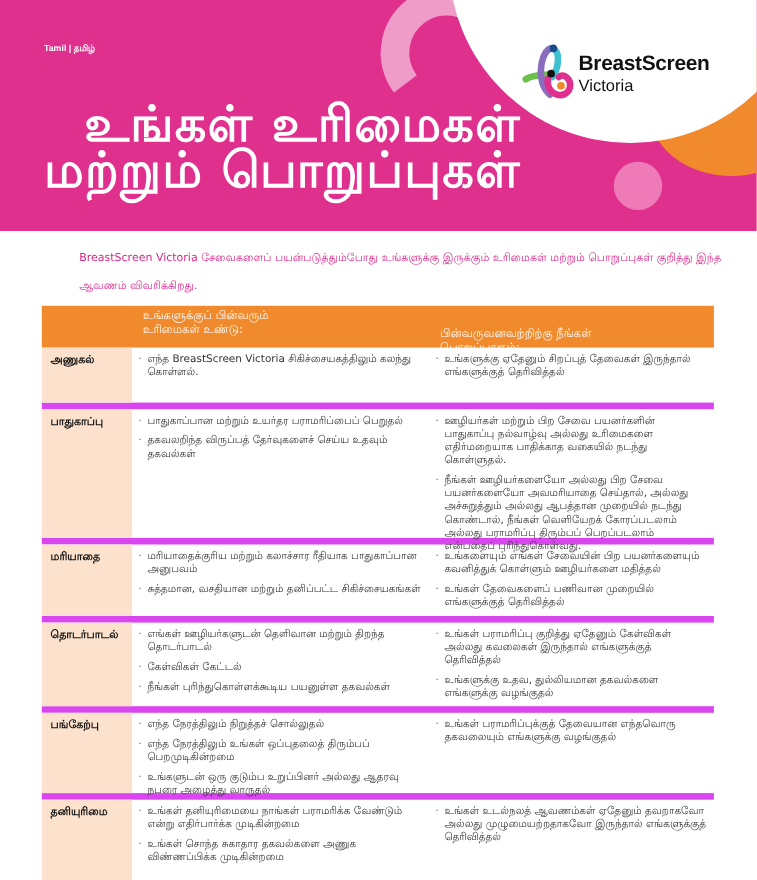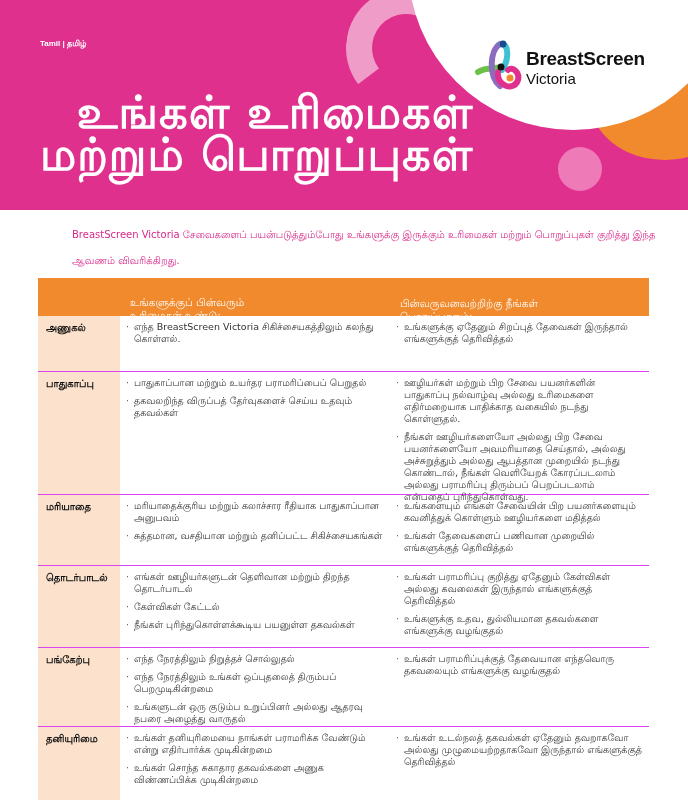--- a/index.html
+++ b/index.html
@@ -18,23 +18,23 @@
   .logo { position: absolute; left: 474px; top: 36px; width: 180px; height: 60px; }
   .logo-mark { position: absolute; left: 0; top: 0; width: 56px; height: 60px; }
   .logo-text1 { position: absolute; left: 52px; top: 12px; font-family: "Liberation Sans", sans-serif; font-size: 19px; font-weight: bold; color: #111; letter-spacing: -0.3px; }
   .logo-text2 { position: absolute; left: 52px; top: 34px; font-family: Liberation Sans, sans-serif; font-size: 15px; color: #111; }
 
   .intro { position: absolute; left: 40px; top: 222px; width: 620px; font-size: 10px; line-height: 26px; color: #d8288a; margin-left: 32px; }
 
   .table { position: absolute; left: 38px; top: 278px; width: 611px; }
   .thead { display: flex; background: #f08a2c; height: 38px; }
   .thead .c0 { width: 82px; }
-  .thead .c1 { width: 270px; padding: 18px 0 0 10px; font-size: 10.5px; line-height: 13px; color: #fff; }
+  .thead .c1 { width: 270px; padding: 3px 0 0 10px; font-size: 10.5px; line-height: 13px; color: #fff; }
   .thead .c2 { width: 259px; padding: 19px 0 0 10px; font-size: 10.5px; line-height: 13px; color: #fff; }
-  .row { display: flex; border-bottom: 1px solid #d946ef; }
+  .row { display: flex; border-bottom: 6px solid #d946ef; }
   .row .label { width: 82px; background: #fce2cd; padding: 6px 0 0 8px; font-size: 10px; font-weight: bold; color: #111; }
   .row .col { padding: 5px 6px 4px 6px; font-size: 9.5px; line-height: 12px; color: #333; }
   .row .col.c1 { width: 270px; }
   .row .col.c2 { width: 259px; }
   .bul { position: relative; padding-left: 8px; margin-bottom: 6px; }
   .bul::before { content: "·"; position: absolute; left: 0; top: 0; color: #666; }
 </style>
 </head>
 <body>
 
@@ -137,16 +137,16 @@
     </div>
   </div>
 
   <div class="row" style="height:80px; border-bottom:none">
     <div class="label">தனியுரிமை</div>
     <div class="col c1">
       <div class="bul">உங்கள் தனியுரிமையை நாங்கள் பராமரிக்க வேண்டும் என்று எதிர்பார்க்க முடிகின்றமை</div>
       <div class="bul">உங்கள் சொந்த சுகாதார தகவல்களை அணுக விண்ணப்பிக்க முடிகின்றமை</div>
     </div>
     <div class="col c2">
-      <div class="bul">உங்கள் உடல்நலத் தகவல்கள் ஏதேனும் தவறாகவோ அல்லது முழுமையற்றதாகவோ இருந்தால் எங்களுக்குத் தெரிவித்தல்</div>
+      <div class="bul">உங்கள் உடல்நலத் ஆவணம்கள் ஏதேனும் தவறாகவோ அல்லது முழுமையற்றதாகவோ இருந்தால் எங்களுக்குத் தெரிவித்தல்</div>
     </div>
   </div>
 </div>
 
 </body></html>

